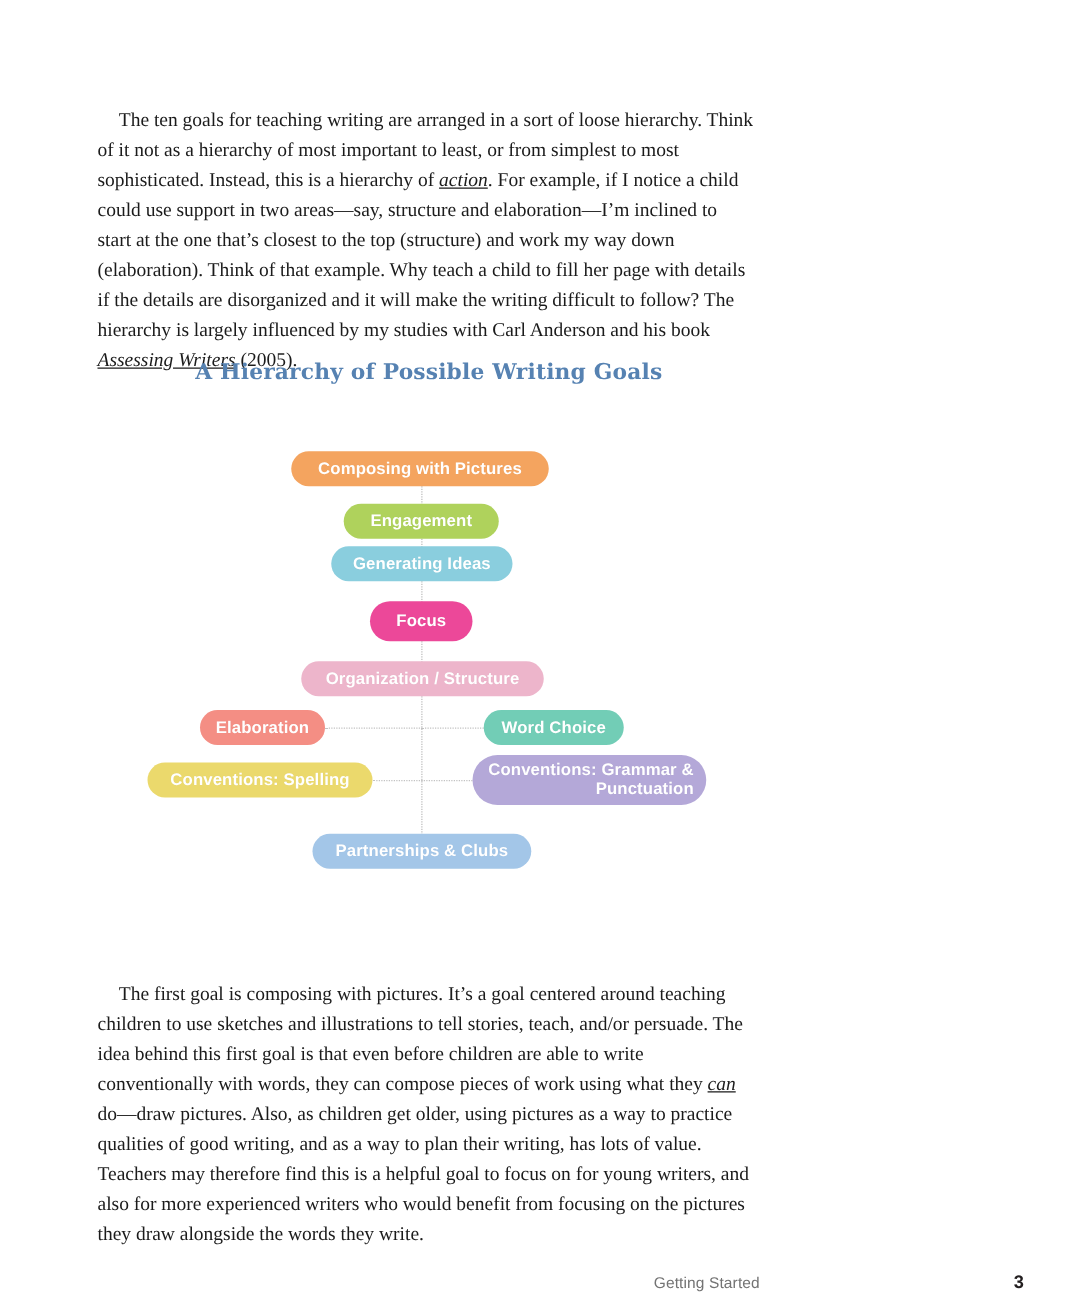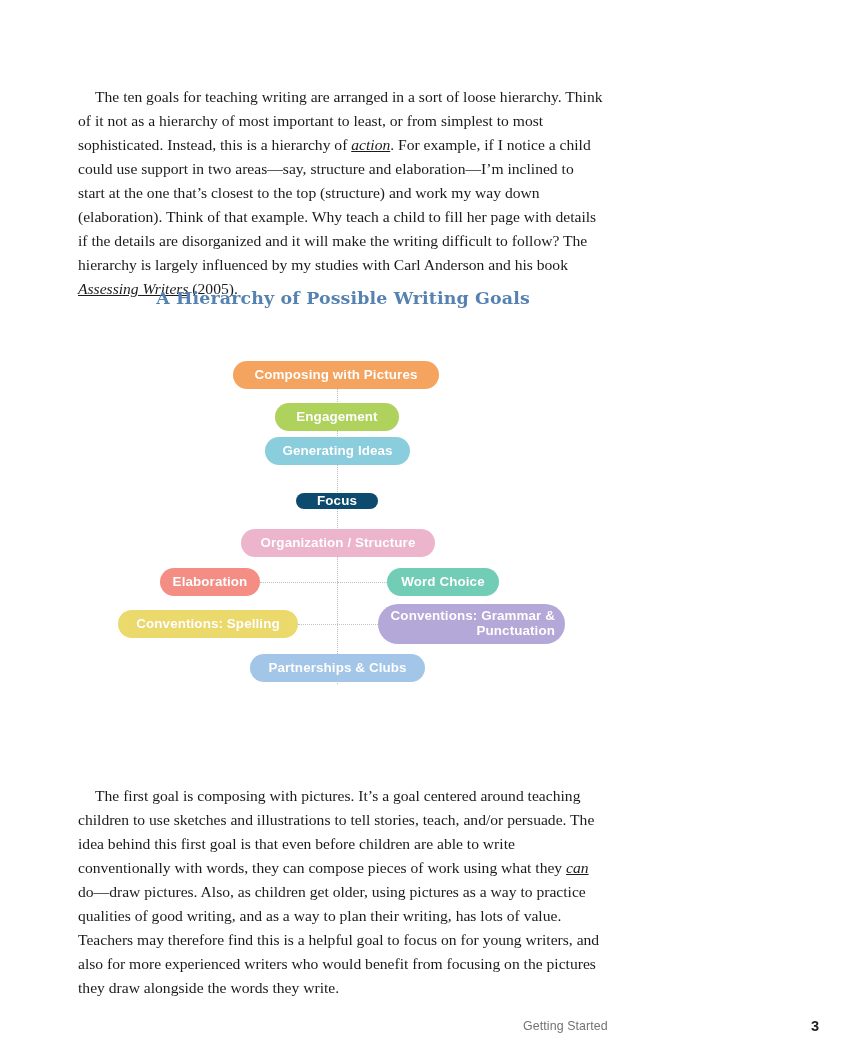--- a/index.html
+++ b/index.html
@@ -153,21 +153,21 @@
       </div>
 
       <div class="pill" style="left:197px; top:55px; width:124px; height:28px; background:#AFD25C;">
         <span>Engagement</span>
       </div>
 
       <div class="pill" style="left:187px; top:89px; width:145px; height:28px; background:#8ACEDE;">
         <span>Generating Ideas</span>
       </div>
 
-      <div class="pill" style="left:218px; top:145px; width:82px; height:16px; background:#0c4a6e;">
+      <div class="pill" style="left:218px; top:133px; width:82px; height:32px; background:#ec4899;">
         <span>Focus</span>
       </div>
 
       <div class="pill" style="left:163px; top:181px; width:194px; height:28px; background:#EDB5CB;">
         <span>Organization / Structure</span>
       </div>
 
       <div class="pill" style="left:82px; top:220px; width:100px; height:28px; background:#F48E84;">
         <span>Elaboration</span>
       </div>
@@ -177,21 +177,21 @@
       </div>
 
       <div class="pill two-line" style="left:300px; top:256px; width:187px; height:40px; background:#B4A8D8;">
         <span>Conventions: Grammar &amp; Punctuation</span>
       </div>
 
       <div class="pill" style="left:40px; top:262px; width:180px; height:28px; background:#EBD96C;">
         <span>Conventions: Spelling</span>
       </div>
 
-      <div class="pill" style="left:172px; top:306px; width:175px; height:28px; background:#A3C6E8;">
+      <div class="pill" style="left:172px; top:319px; width:175px; height:28px; background:#A3C6E8;">
         <span>Partnerships &amp; Clubs</span>
       </div>
 
     </div>
   </div>
 
   <p class="para" id="para-bottom"><span>The first goal is composing with pictures. It’s a goal centered around teaching children to use sketches and illustrations to tell stories, teach, and/or persuade. The idea behind this first goal is that even before children are able to write conventionally with words, they can compose pieces of work using what they </span><em>can</em><span> do—draw pictures. Also, as children get older, using pictures as a way to practice qualities of good writing, and as a way to plan their writing, has lots of value. Teachers may therefore find this is a helpful goal to focus on for young writers, and also for more experienced writers who would benefit from focusing on the pictures they draw alongside the words they write.</span></p>
 
   <div class="footer-label">Getting Started</div>
   <div class="footer-page">3</div>

